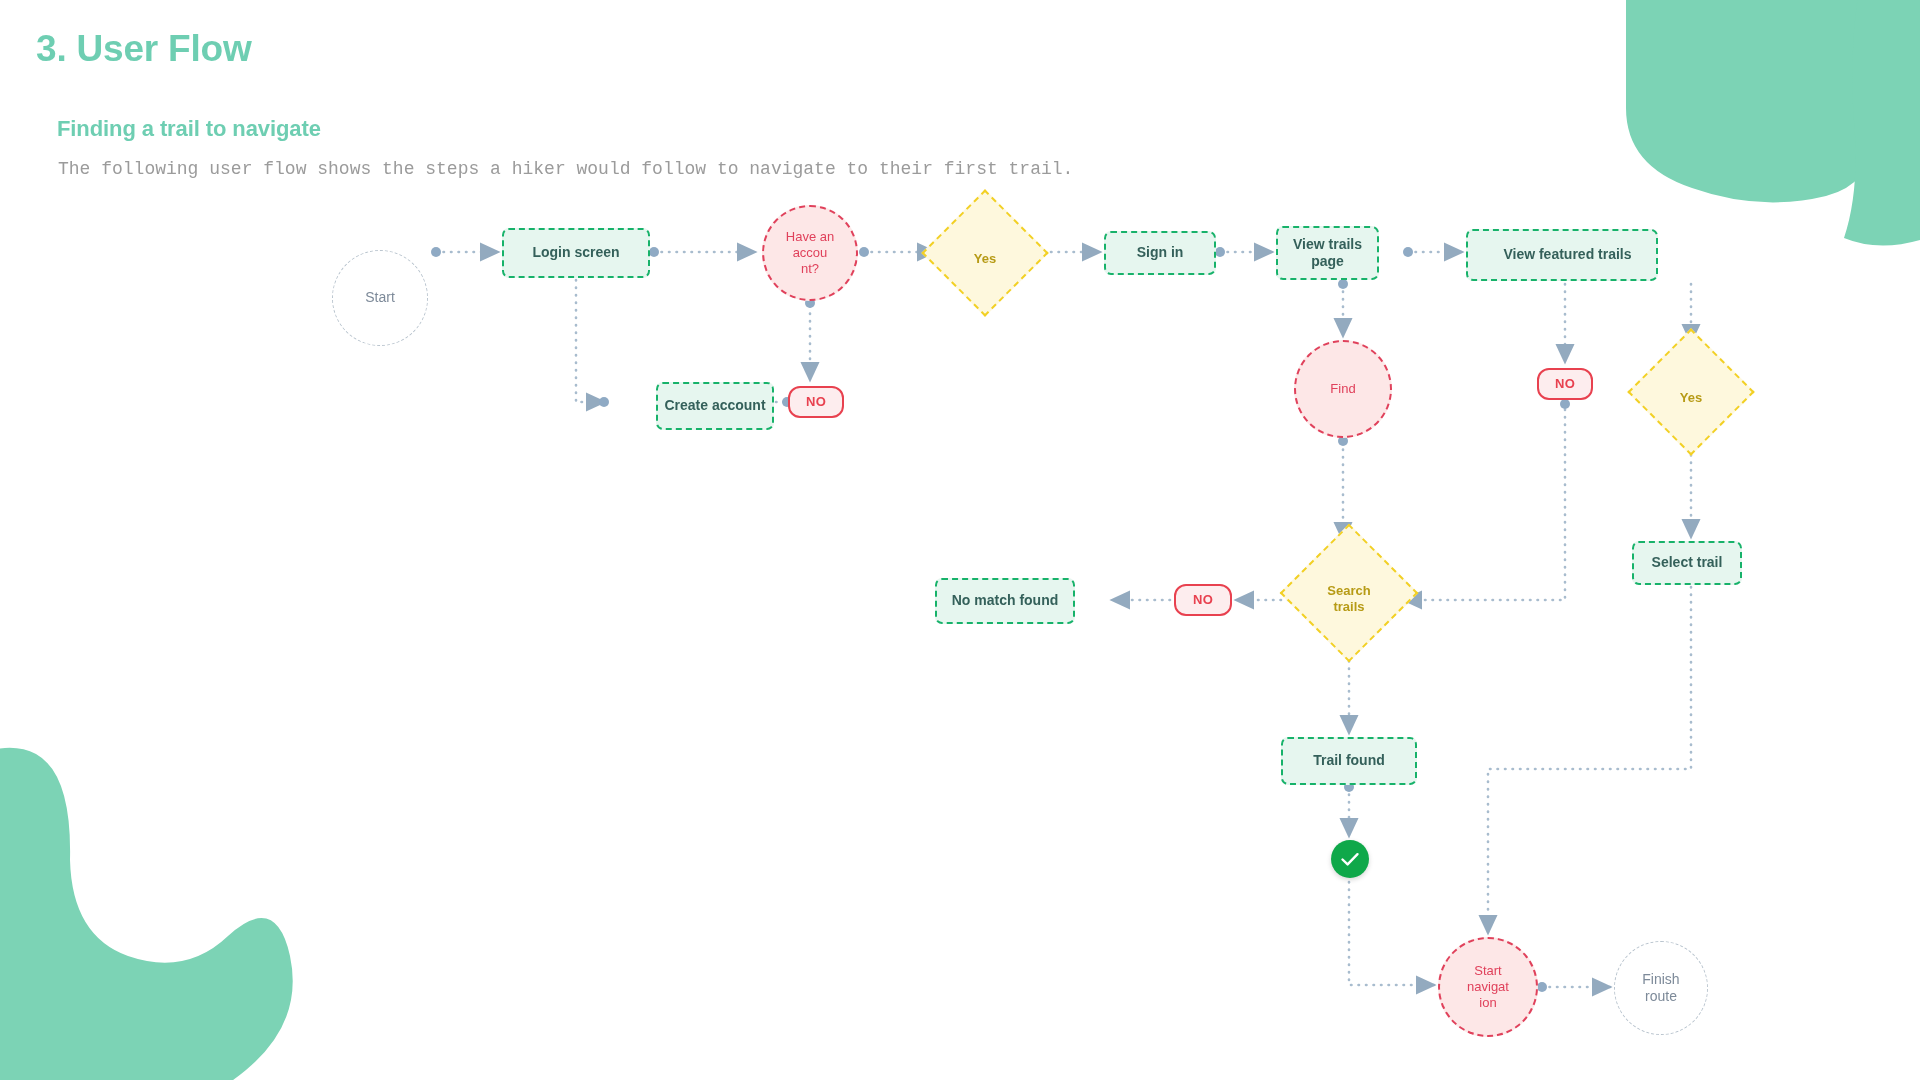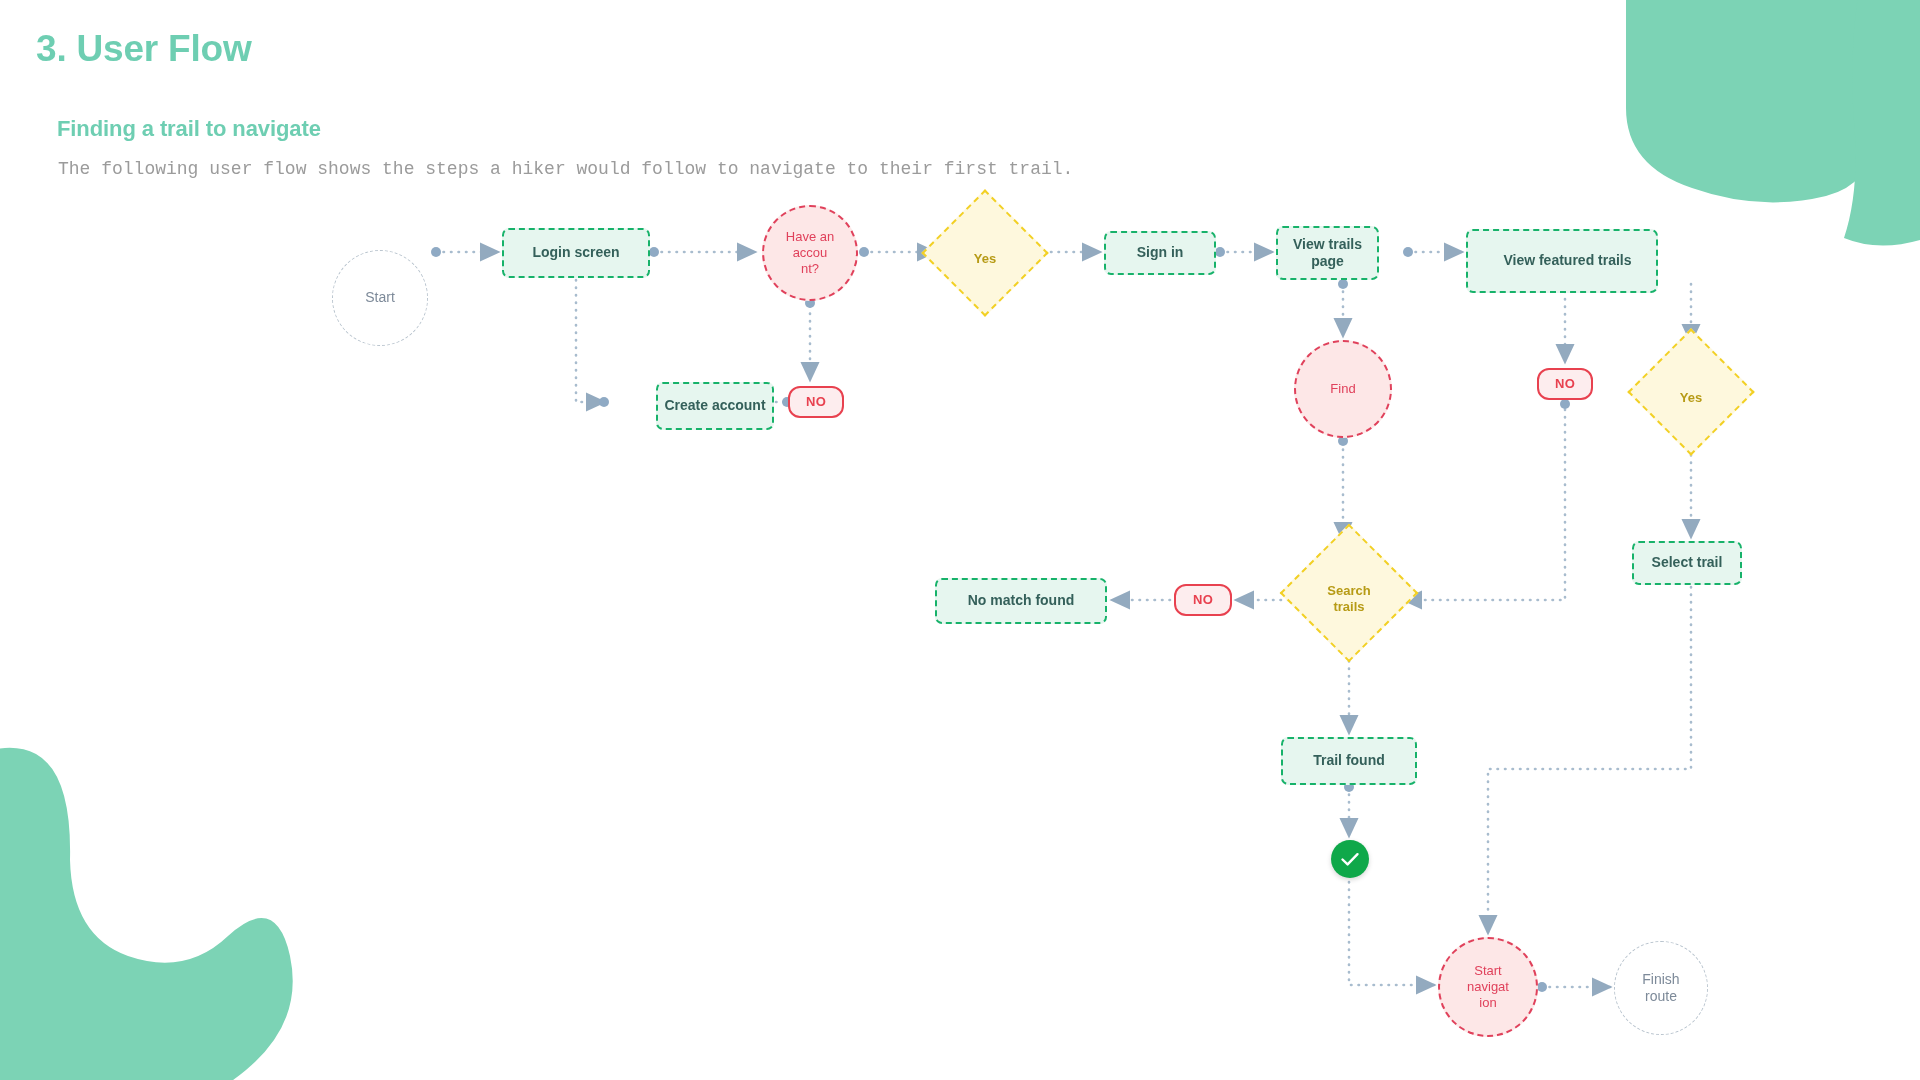--- a/index.html
+++ b/index.html
@@ -193,21 +193,21 @@
     </div>
 
     <div class="node n-process" style="left:1104px;top:231px;width:112px;height:44px;">
       <span class="lbl">Sign in</span>
     </div>
 
     <div class="node n-process" style="left:1276px;top:226px;width:103px;height:54px;">
       <span class="lbl">View trails page</span>
     </div>
 
-    <div class="node n-process" style="left:1466px;top:229px;width:192px;height:64px;padding-left:11px;">
+    <div class="node n-process" style="left:1466px;top:229px;width:192px;height:52px;padding-left:11px;">
       <span class="lbl">View featured trails</span>
     </div>
 
     <div class="node n-process" style="left:608px;top:382px;width:118px;height:48px;margin-left:48px;">
       <span class="lbl">Create account</span>
     </div>
 
     <div class="node n-badge-no" style="left:788px;top:386px;width:56px;height:32px;">
       <span class="lbl">NO</span>
     </div>
@@ -222,21 +222,21 @@
 
     <div class="node n-diamond" style="left:1646px;top:347px;width:90px;height:90px;">
       <span class="dia-shape"></span>
       <span class="lbl">Yes</span>
     </div>
 
     <div class="node n-process" style="left:1632px;top:541px;width:110px;height:44px;">
       <span class="lbl">Select trail</span>
     </div>
 
-    <div class="node n-process" style="left:935px;top:578px;width:172px;height:46px;">
+    <div class="node n-process" style="left:935px;top:578px;width:140px;height:46px;">
       <span class="lbl">No match found</span>
     </div>
 
     <div class="node n-badge-no" style="left:1174px;top:584px;width:58px;height:32px;">
       <span class="lbl">NO</span>
     </div>
 
     <div class="node n-diamond" style="left:1300px;top:544px;width:98px;height:98px;">
       <span class="dia-shape"></span>
       <span class="lbl">Search

